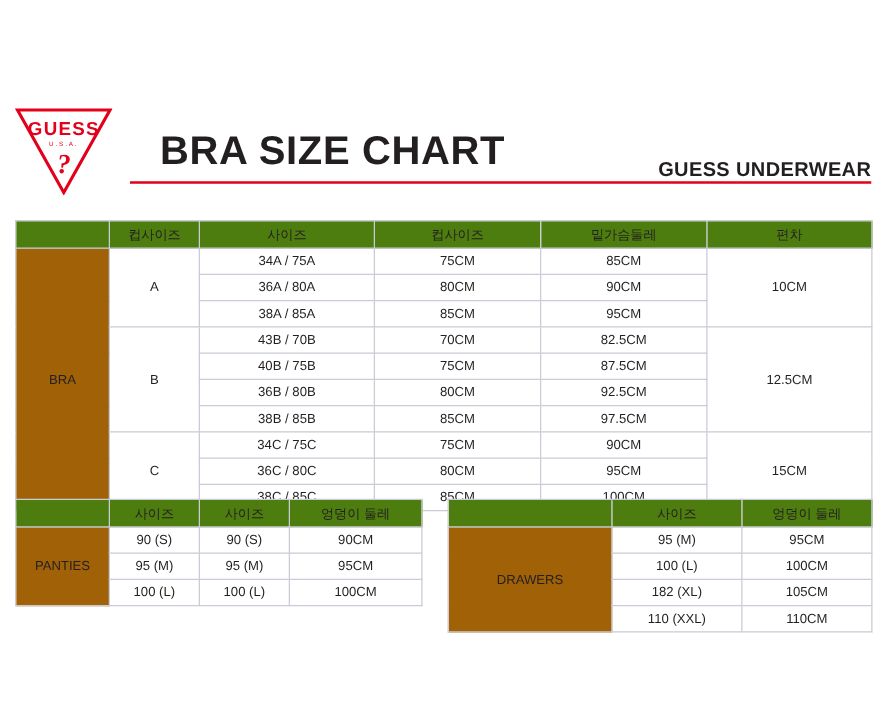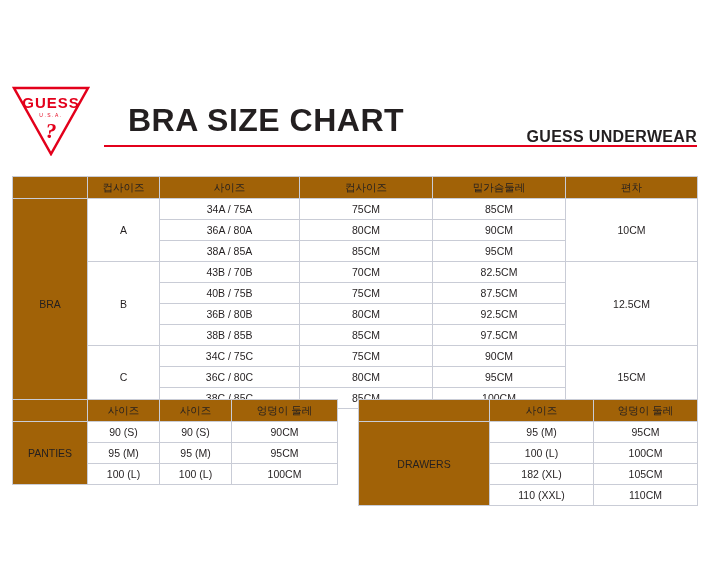--- a/index.html
+++ b/index.html
@@ -78,21 +78,21 @@
     font-size: 10.5px;
     font-weight: normal;
     text-align: center;
     vertical-align: middle;
     color: #231f20;
     padding: 0;
     height: 20px;
     background: #ffffff;
   }
   thead td {
-    background: #a16207;
+    background: #4d7c0f;
     height: 21px;
     font-size: 10.5px;
   }
   td.rowlabel {
     background: #a16207;
   }
 
   .bra-table {
     position: absolute;
     left: 12px;

